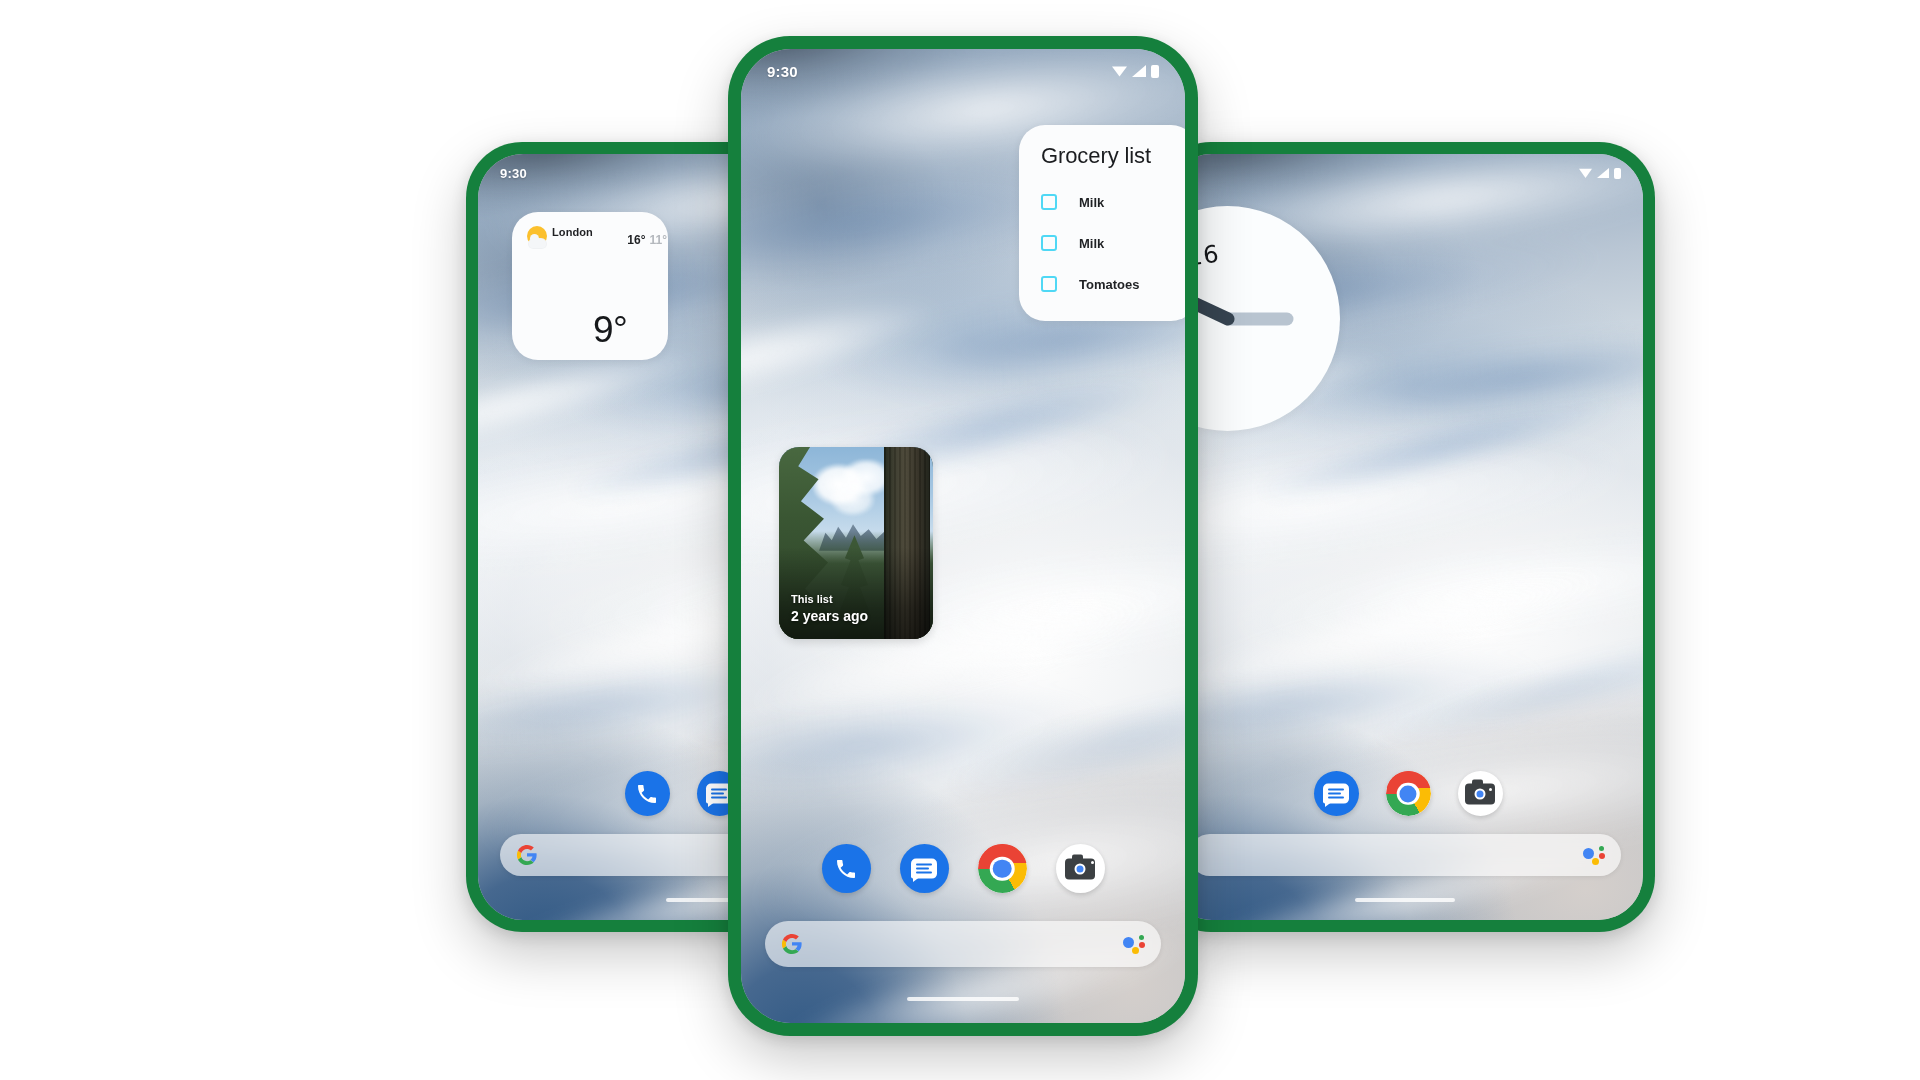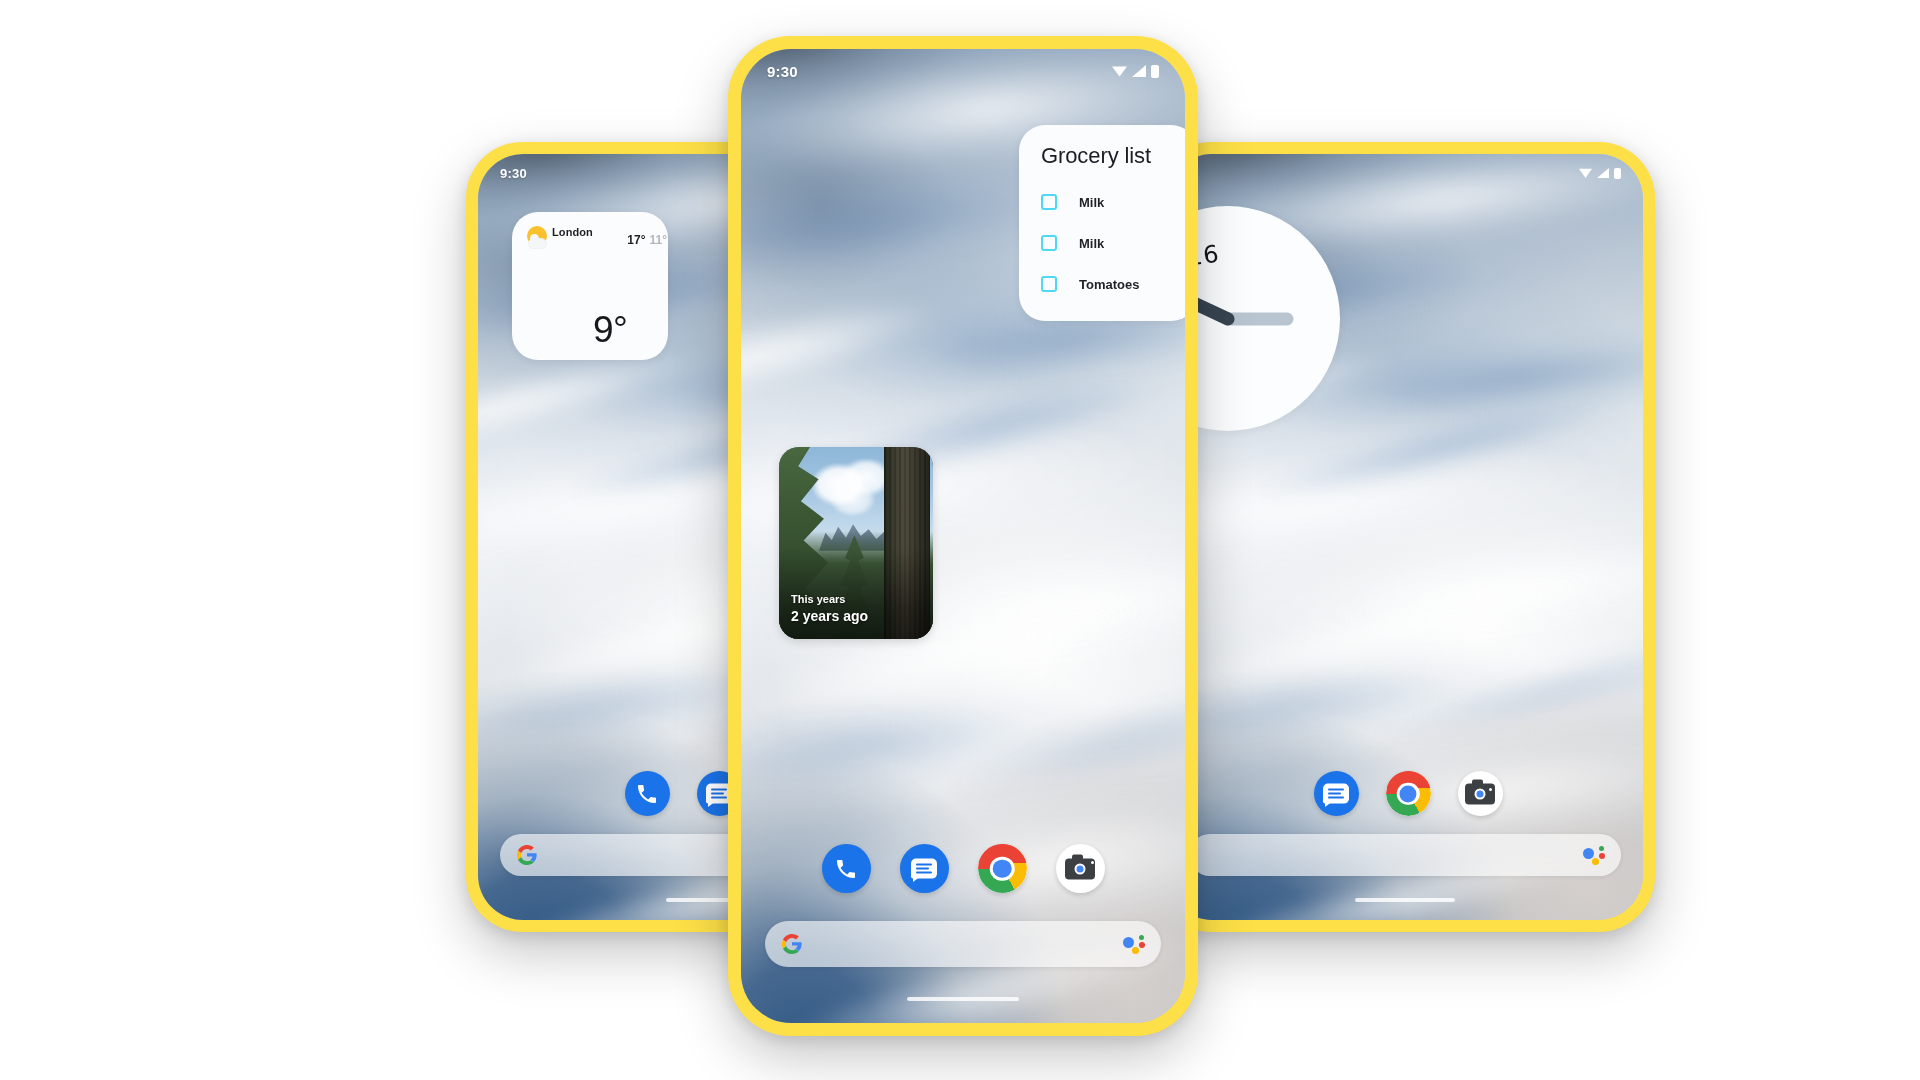--- a/index.html
+++ b/index.html
@@ -15,21 +15,21 @@
   #stage {
     position: relative;
     width: 1920px;
     height: 1080px;
     background: #ffffff;
   }
 
   
   .phone {
     position: absolute;
-    background: #fde047;
+    background: #15803d;
     border-radius: 62px;
     padding: 13px;
     box-shadow: 0 22px 54px rgba(0,0,0,0.22), 0 4px 16px rgba(0,0,0,0.12);
   }
   .phone.side { border-radius: 56px; padding: 12px; }
 
   .screen {
     position: relative;
     width: 100%;
     height: 100%;
@@ -482,21 +482,21 @@
       <div class="weather-widget">
         <div class="weather-top">
           <span class="sun-icon">
             <span class="sun"></span>
               <span class="cloud"></span>
           </span>
           <span class="weather-city">London</span>
         </div>
         <div class="weather-temp">9°</div>
         <div class="weather-range">
-          <span class="hi">17°</span><span class="lo">11°</span>
+          <span class="hi">16°</span><span class="lo">11°</span>
         </div>
       </div>
 
       <div class="dock" id="dock-left">
         <div class="app-icon ic-phone">
           <svg class="glyph" viewBox="0 0 24 24">
             <path fill="#fff" d="M6.6 10.8c1.4 2.8 3.8 5.1 6.6 6.6l2.2-2.2c.3-.3.7-.4 1-.2 1.2.4 2.4.6 3.6.6.6 0 1 .4 1 1V20c0 .6-.4 1-1 1-9.4 0-17-7.6-17-17 0-.6.4-1 1-1h3.5c.6 0 1 .4 1 1 0 1.3.2 2.5.6 3.6.1.4 0 .8-.2 1.1l-2.3 2.1z"></path>
           </svg>
         </div>
         <div class="app-icon ic-messages">
@@ -629,21 +629,21 @@
       <div class="photo-widget">
         <span class="photo-sky"></span>
         <span class="photo-clouds"></span>
         <span class="photo-mountain"></span>
         <span class="photo-trees-back"></span>
         <span class="photo-tree-m"></span>
         <span class="photo-tree-l"></span>
         <span class="photo-trunk"></span>
         <span class="photo-shade"></span>
         <span class="photo-caption">
-          <span class="photo-cap-1">This years</span><br>
+          <span class="photo-cap-1">This list</span><br>
           <span class="photo-cap-2">2 years ago</span>
         </span>
       </div>
 
       <div class="dock" id="dock-center">
         <div class="app-icon ic-phone">
           <svg class="glyph" viewBox="0 0 24 24">
             <path fill="#fff" d="M6.6 10.8c1.4 2.8 3.8 5.1 6.6 6.6l2.2-2.2c.3-.3.7-.4 1-.2 1.2.4 2.4.6 3.6.6.6 0 1 .4 1 1V20c0 .6-.4 1-1 1-9.4 0-17-7.6-17-17 0-.6.4-1 1-1h3.5c.6 0 1 .4 1 1 0 1.3.2 2.5.6 3.6.1.4 0 .8-.2 1.1l-2.3 2.1z"></path>
           </svg>
         </div>

